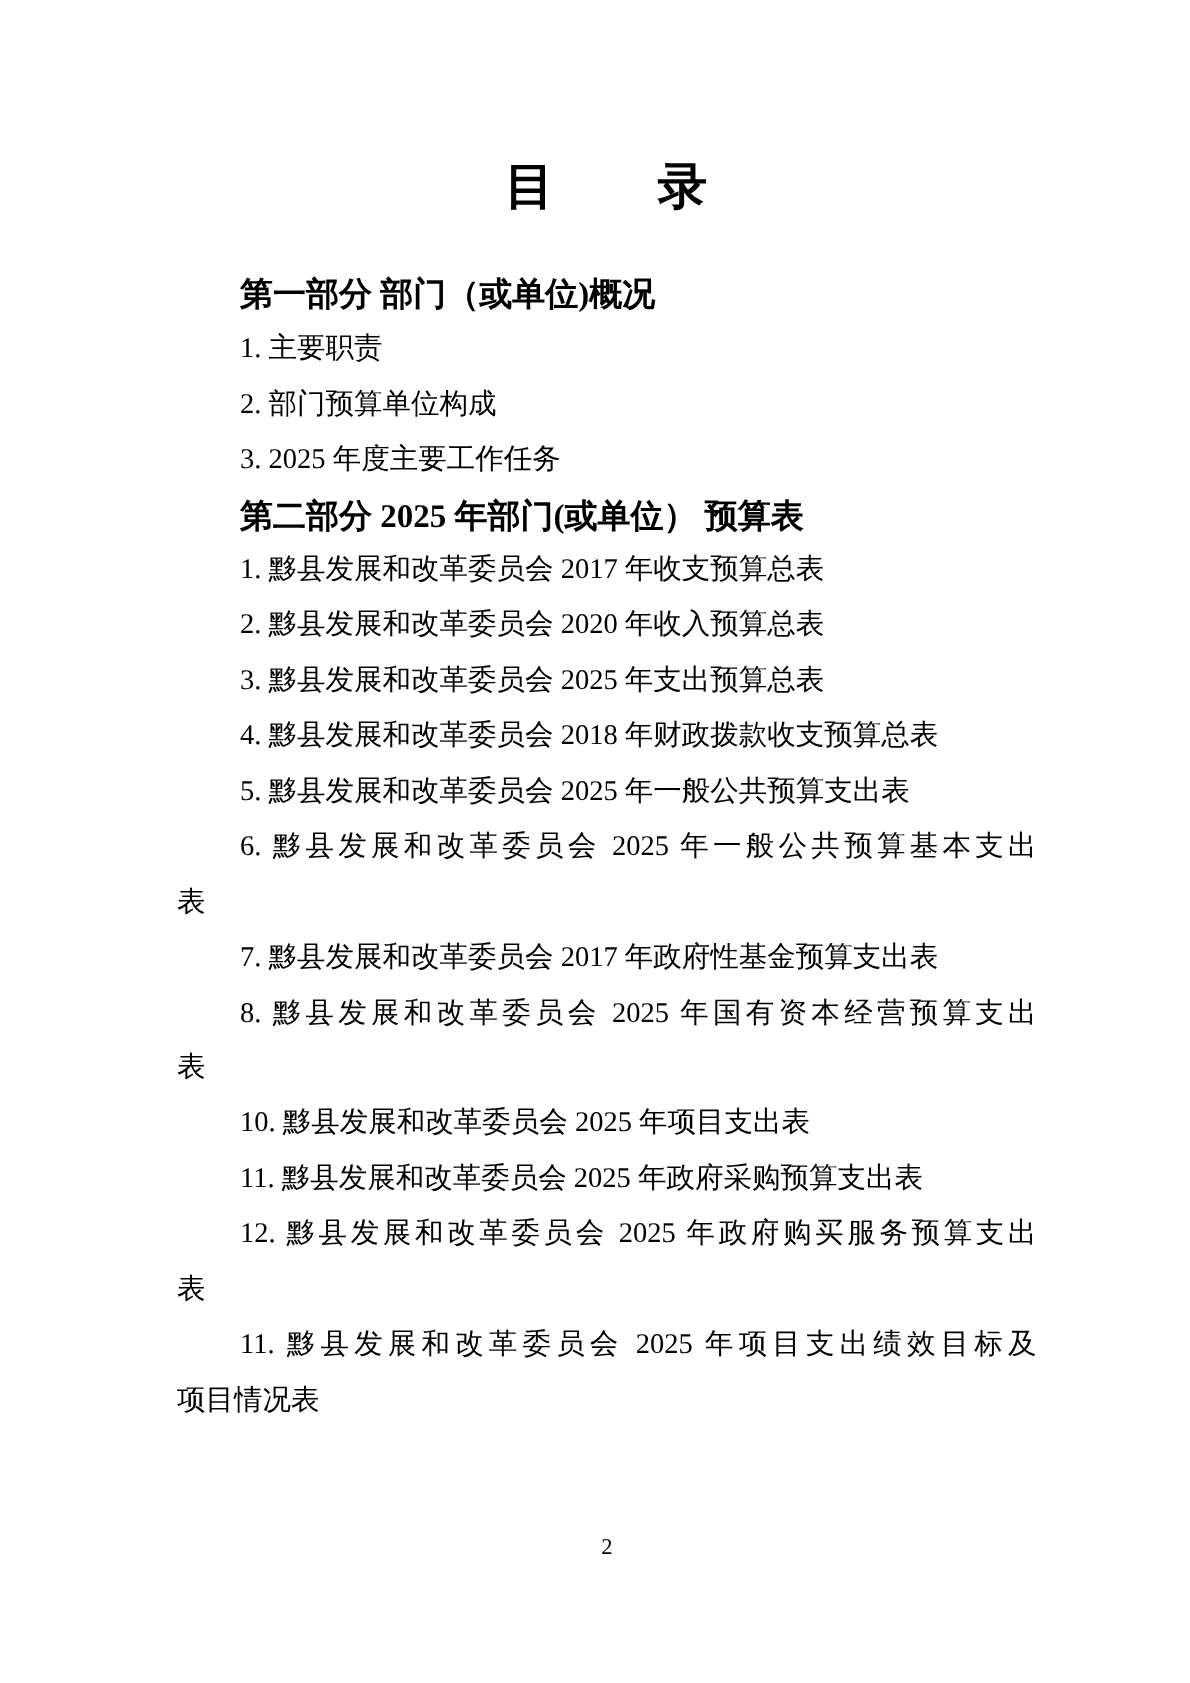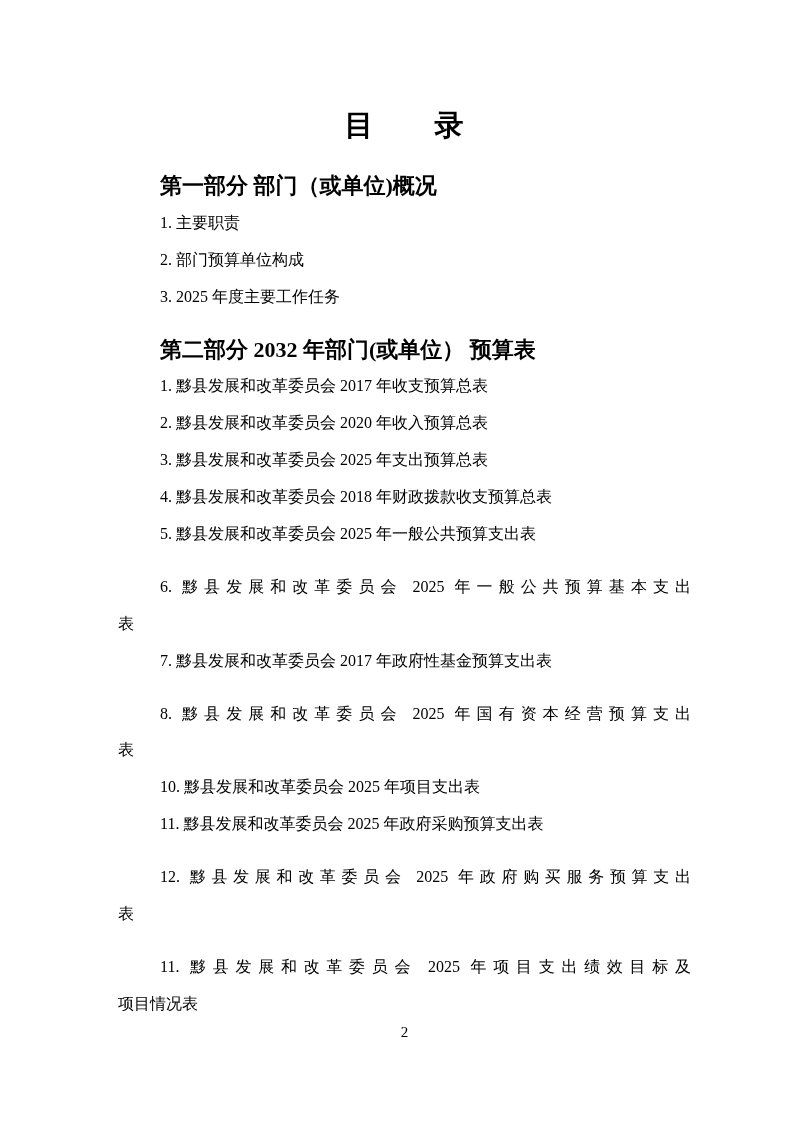--- a/index.html
+++ b/index.html
@@ -16,49 +16,47 @@
     font-family: "Liberation Serif", "DejaVu Serif", serif;
     overflow: hidden;
   }
   .content {
     position: absolute;
     left: 118px;
     top: 103px;
     width: 573px;
   }
   .doc-title {
-    font-size: 29px;
+    font-size: 33px;
     font-weight: bold;
     text-align: center;
     height: 45px;
     line-height: 45px;
-    margin-bottom: 20px;
+    margin-bottom: 30px;
     white-space: pre;
     letter-spacing: 1px;
   }
   .line {
-    font-size: 16px;
+    font-size: 19px;
     height: 36.9px;
     line-height: 36.9px;
     white-space: pre;
     overflow: visible;
   }
   .line.heading {
     font-weight: bold;
     font-size: 22px;
-    margin-top: 16px;
   }
   .line.indent {
     padding-left: 42px;
   }
   .line.stretch {
     white-space: normal;
     text-align: justify;
     text-align-last: justify;
-    margin-top: 16px;
   }
   .page-number {
     position: absolute;
     left: 118px;
     top: 1022px;
     width: 573px;
     text-align: center;
     font-size: 15px;
     line-height: 20px;
   }
@@ -69,21 +67,21 @@
 <div class="page">
   <div class="content">
 
     <div class="doc-title">目　　录</div>
 
     <div class="line heading indent">第一部分 部门（或单位)概况</div>
     <div class="line indent">1. 主要职责</div>
     <div class="line indent">2. 部门预算单位构成</div>
     <div class="line indent">3. 2025 年度主要工作任务</div>
 
-    <div class="line heading indent">第二部分 2032 年部门(或单位） 预算表</div>
+    <div class="line heading indent">第二部分 2025 年部门(或单位） 预算表</div>
     <div class="line indent">1. 黟县发展和改革委员会 2017 年收支预算总表</div>
     <div class="line indent">2. 黟县发展和改革委员会 2020 年收入预算总表</div>
     <div class="line indent">3. 黟县发展和改革委员会 2025 年支出预算总表</div>
     <div class="line indent">4. 黟县发展和改革委员会 2018 年财政拨款收支预算总表</div>
     <div class="line indent">5. 黟县发展和改革委员会 2025 年一般公共预算支出表</div>
     <div class="line indent stretch">6. 黟县发展和改革委员会 2025 年一般公共预算基本支出</div>
     <div class="line">表</div>
     <div class="line indent">7. 黟县发展和改革委员会 2017 年政府性基金预算支出表</div>
     <div class="line indent stretch">8. 黟县发展和改革委员会 2025 年国有资本经营预算支出</div>
     <div class="line">表</div>

